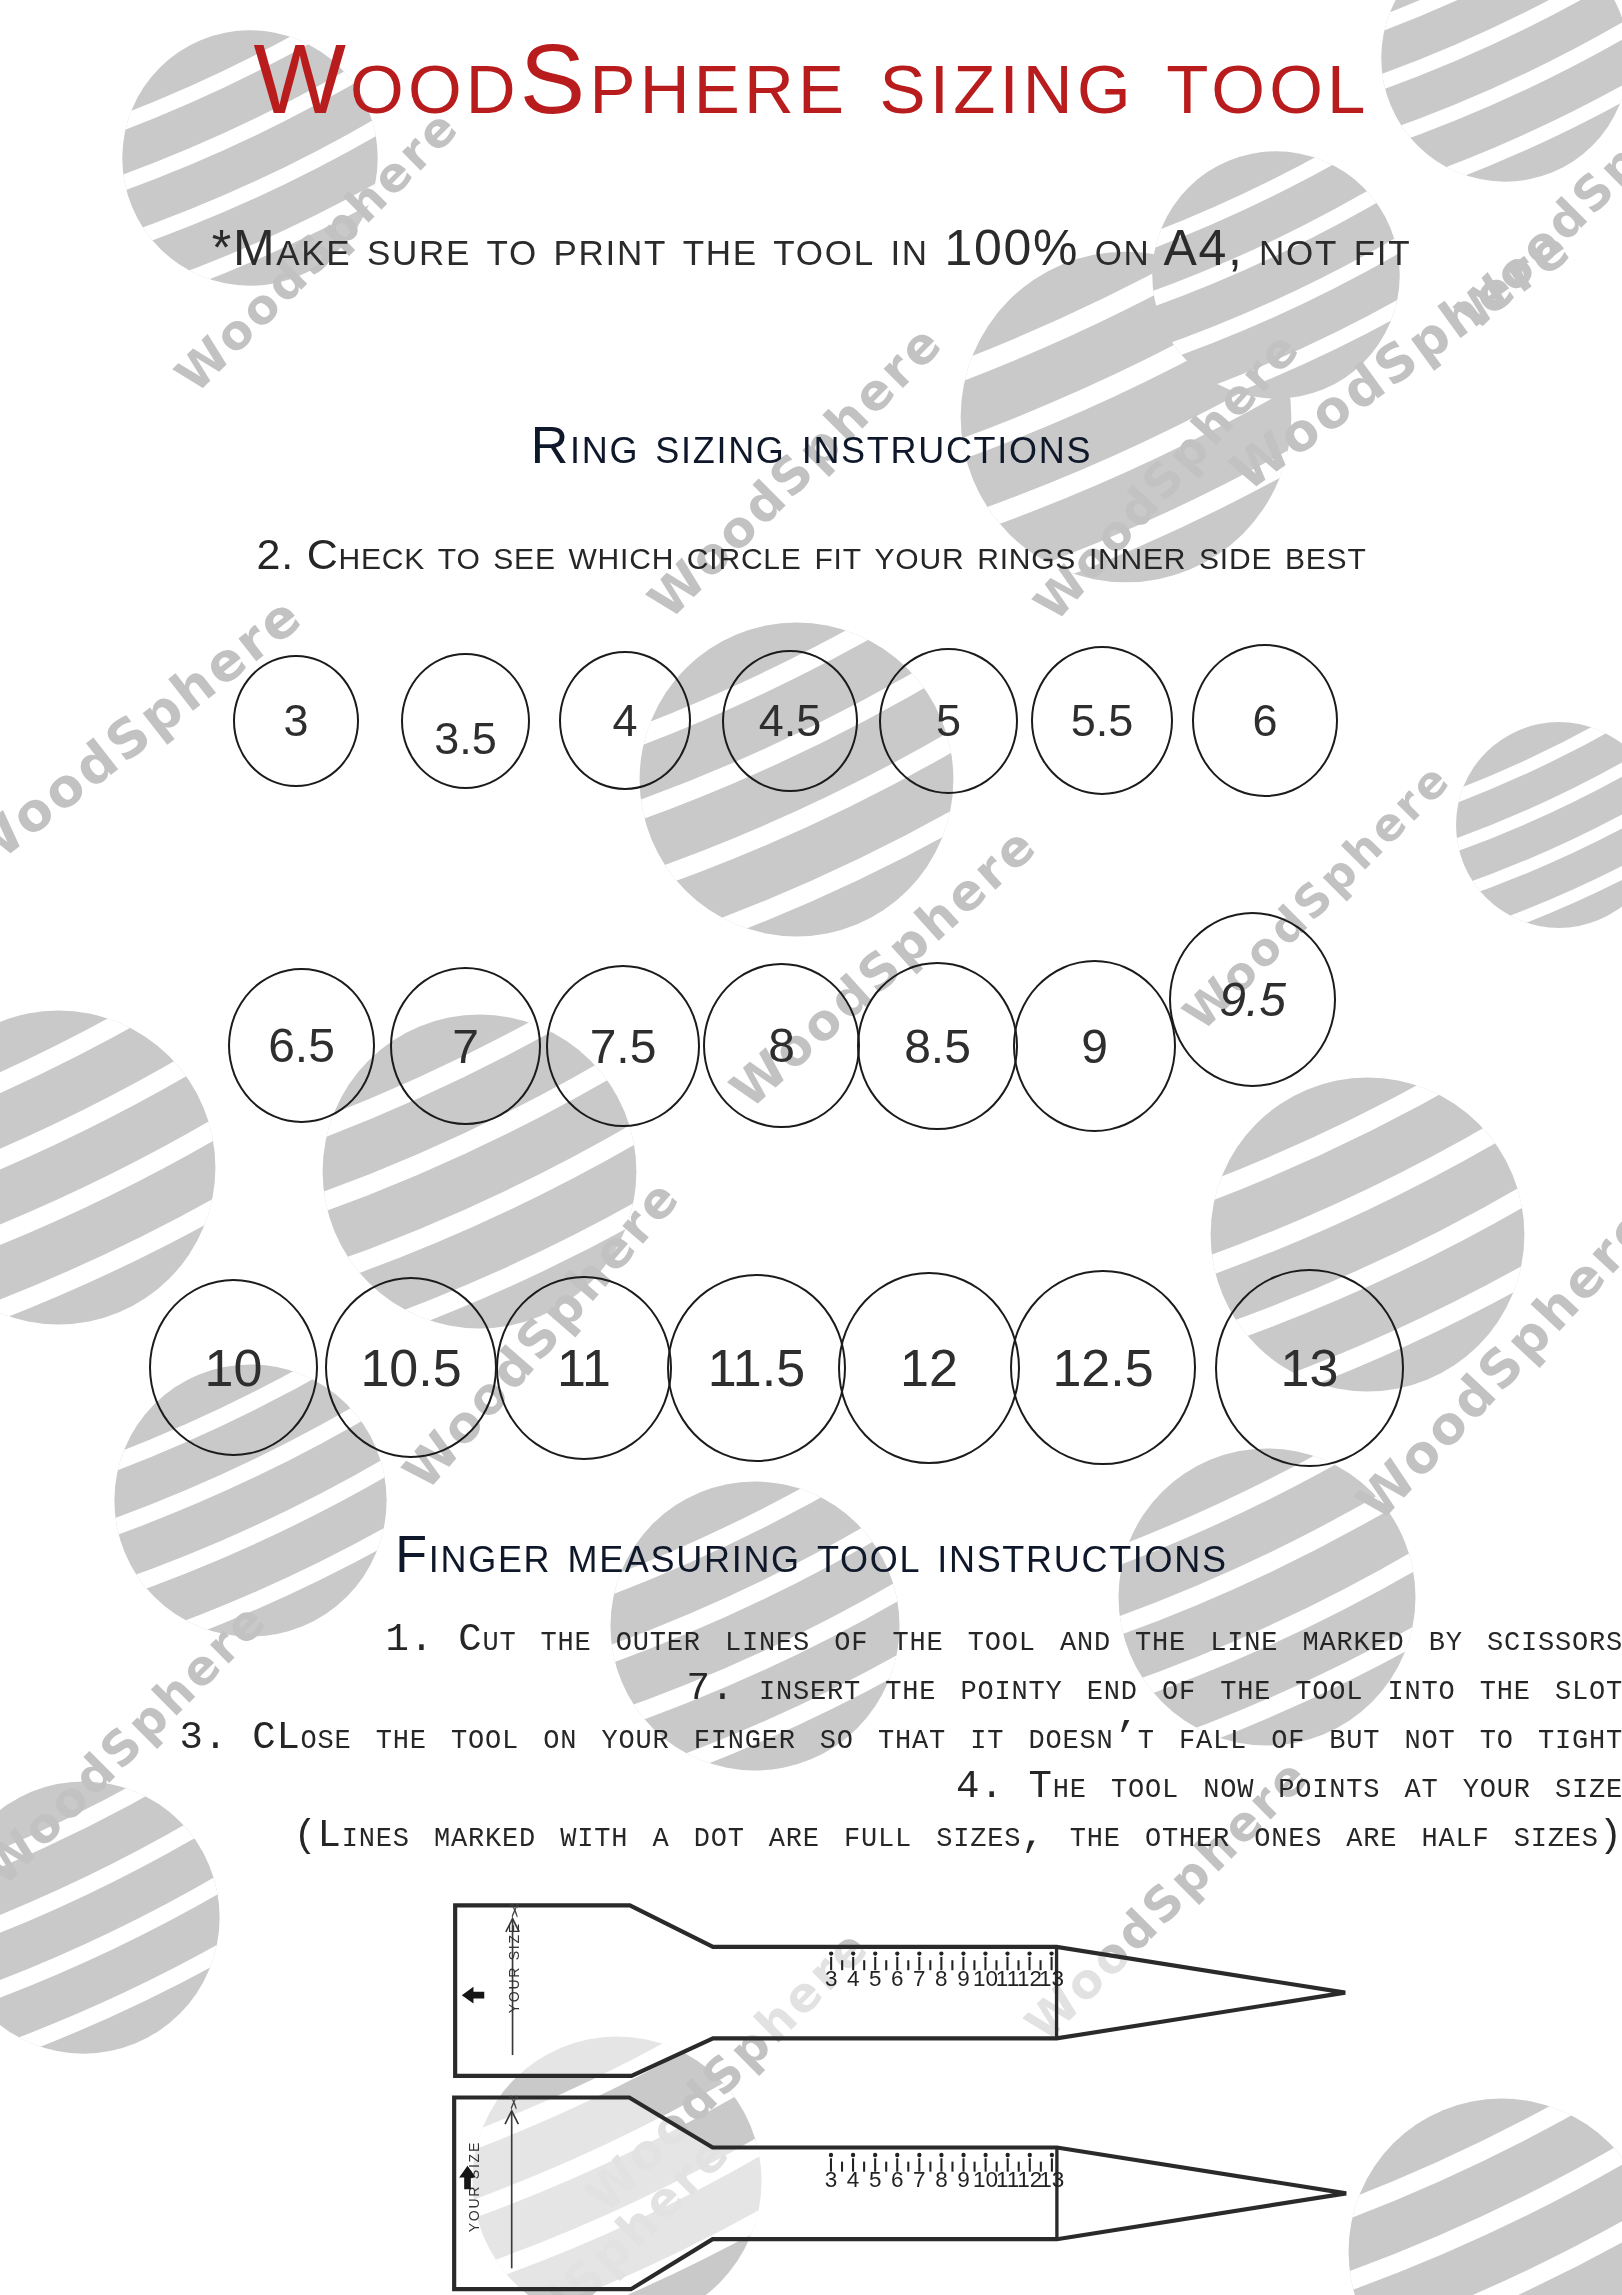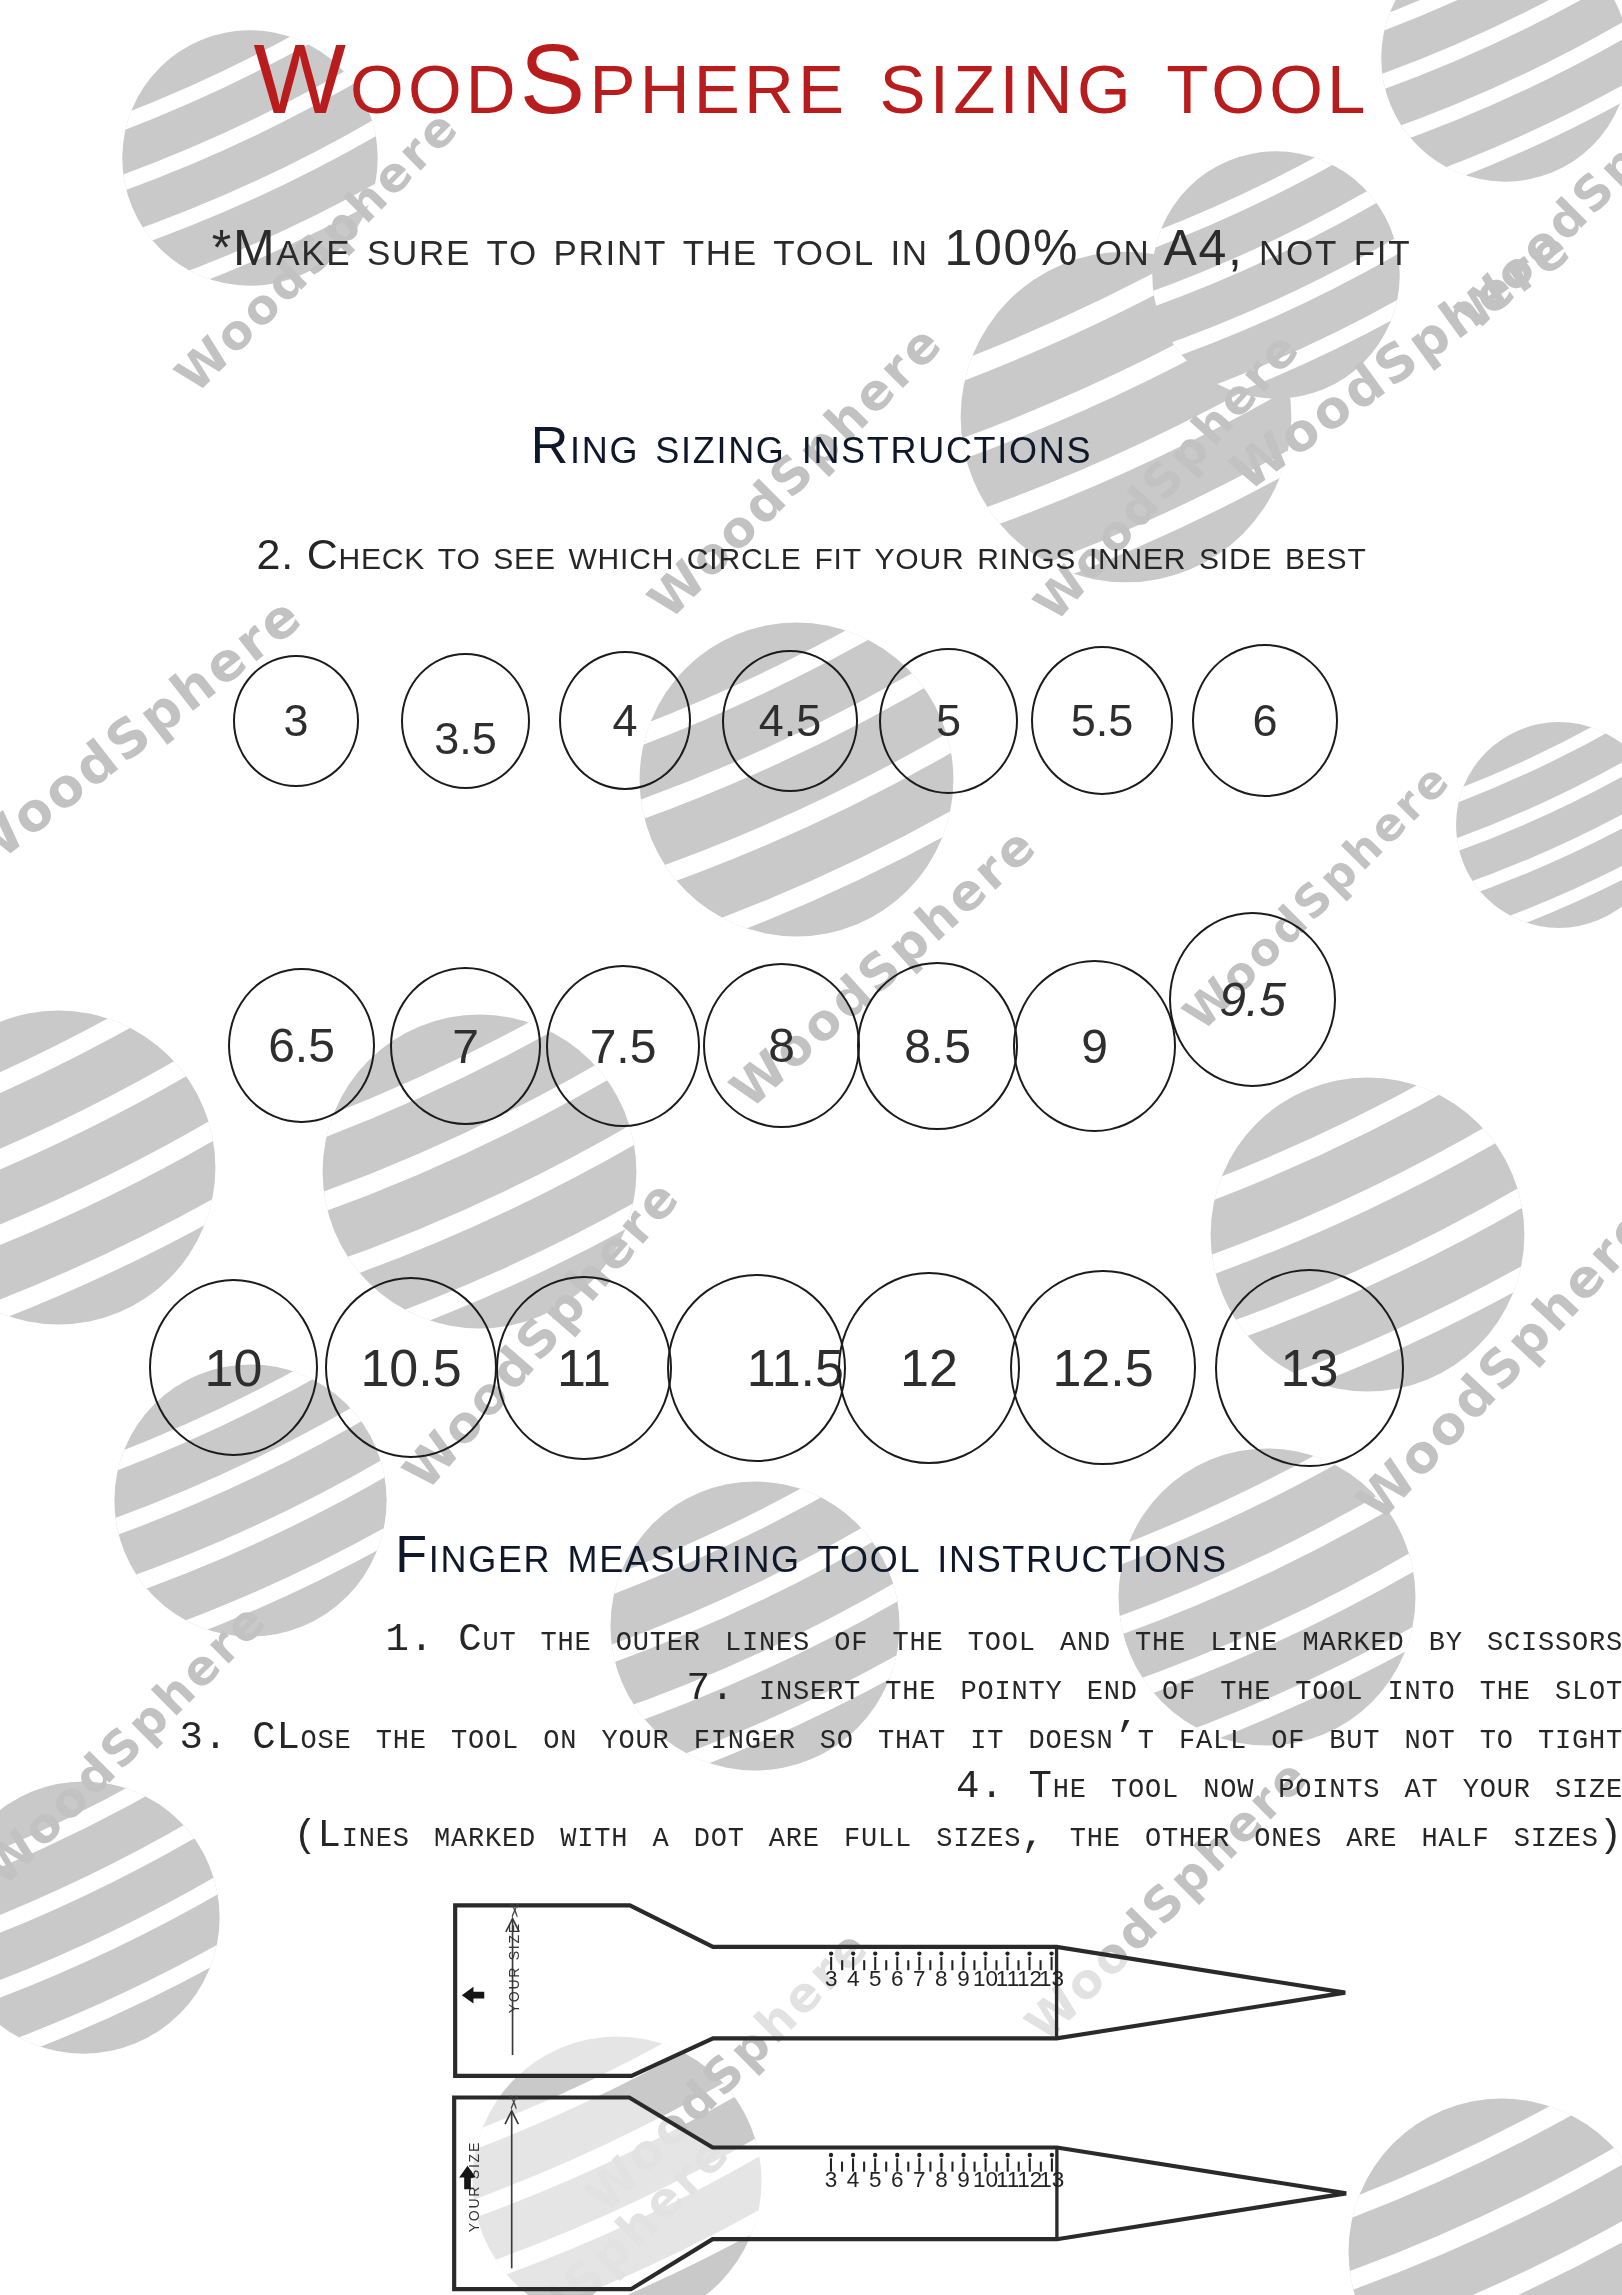--- a/index.html
+++ b/index.html
@@ -195,21 +195,21 @@
         </div>
         <div class="ring-circle" style="left: 149px; top: 1279px; width: 165px; height: 173px;">
           <span style="font-size: 52px;">10</span>
         </div>
         <div class="ring-circle" style="left: 325px; top: 1277px; width: 168px; height: 177px;">
           <span style="font-size: 52px;">10.5</span>
         </div>
         <div class="ring-circle" style="left: 496px; top: 1276px; width: 172px; height: 180px;">
           <span style="font-size: 52px;">11</span>
         </div>
-        <div class="ring-circle" style="left: 667px; top: 1274px; width: 175px; height: 184px; justify-content: flex-end;">
+        <div class="ring-circle" style="left: 667px; top: 1274px; width: 175px; height: 184px;">
           <span style="font-size: 52px;">11.5</span>
         </div>
         <div class="ring-circle" style="left: 838px; top: 1272px; width: 178px; height: 188px;">
           <span style="font-size: 52px;">12</span>
         </div>
         <div class="ring-circle" style="left: 1010px; top: 1270px; width: 182px; height: 191px;">
           <span style="font-size: 52px;">12.5</span>
         </div>
         <div class="ring-circle" style="left: 1215px; top: 1269px; width: 185px; height: 194px;">
           <span style="font-size: 52px;">13</span>

